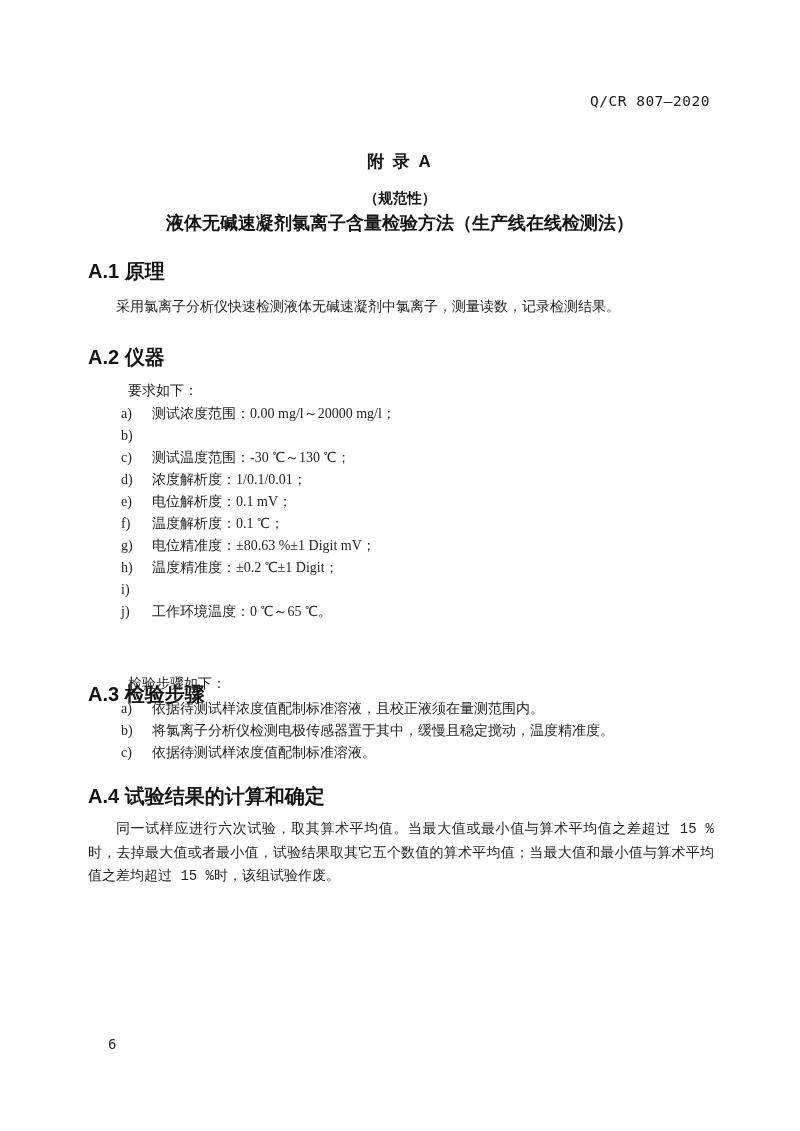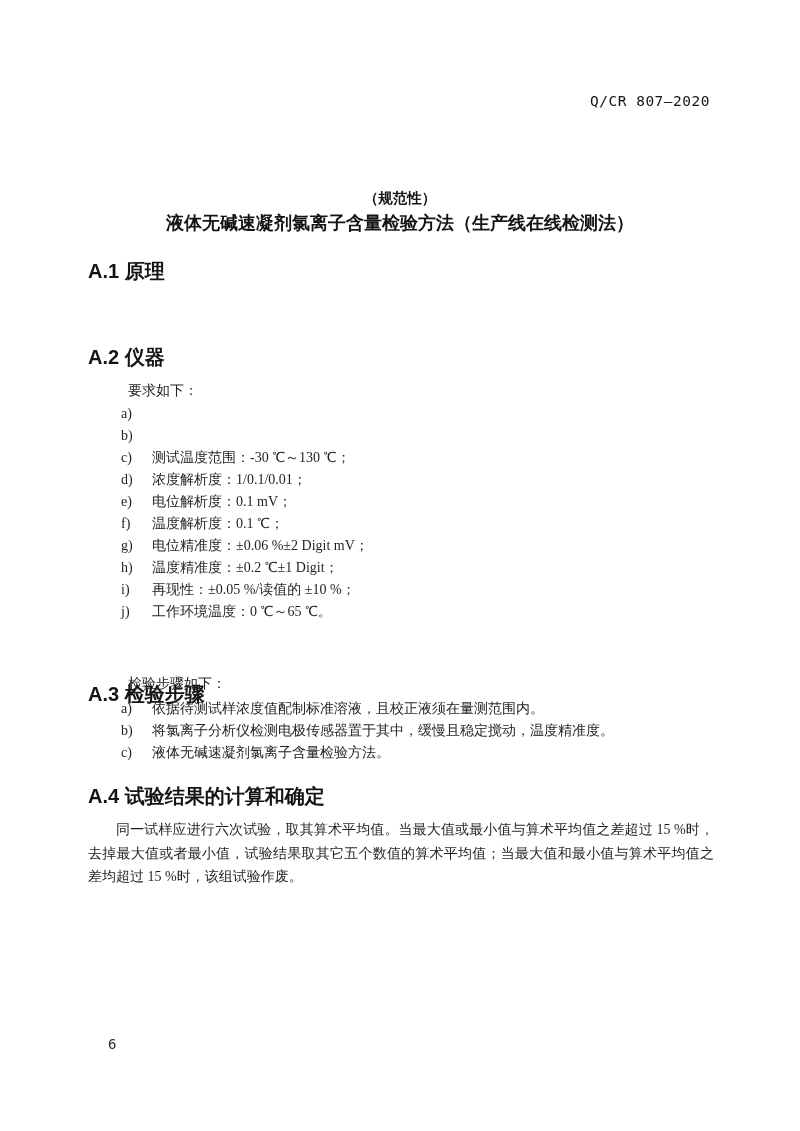--- a/index.html
+++ b/index.html
@@ -78,21 +78,21 @@
   .body-par {
     position: absolute;
     left: 88px;
     width: 626px;
     line-height: 23px;
     text-indent: 2em;
     text-align: justify;
     color: #1f1f1f;
   }
   .p-a1 { top: 295px; }
-  .p-a4 { top: 818px; line-height: 23.5px; }
+  .p-a4 { top: 818px; line-height: 23.5px; font-family: Liberation Mono, monospace; }
   .list-lead {
     position: absolute;
     left: 128px;
     color: #1f1f1f;
   }
   .lead-a2 { top: 382px; }
   .lead-a3 { top: 675px; }
   .item-list {
     position: absolute;
     left: 121px;
@@ -124,30 +124,33 @@
     color: #2a2a2a;
   }
 </style>
 </head>
 <body>
 
 <div class="page">
 
   <div class="doc-number">Q/CR 807—2020</div>
 
+  <div class="appendix-title">附 录 A</div>
   <div class="normative">（规范性）</div>
   <div class="subtitle">液体无碱速凝剂氯离子含量检验方法（生产线在线检测法）</div>
 
   <div class="section-heading h-a1">A.1 原理</div>
+  <div class="body-par p-a1">采用氯离子分析仪快速检测液体无碱速凝剂中氯离子，测量读数，记录检测结果。</div>
 
   <div class="section-heading h-a2">A.2 仪器</div>
   <div class="list-lead lead-a2">要求如下：</div>
   <div class="item-list list-a2">
     <div class="item-row">
       <span class="item-label">a)</span>
+      <span class="item-text">测试浓度范围：0.00 mg/l～20000 mg/l；</span>
     </div>
     <div class="item-row">
       <span class="item-label">b)</span>
     </div>
     <div class="item-row">
       <span class="item-label">c)</span>
       <span class="item-text">测试温度范围：-30 ℃～130 ℃；</span>
     </div>
     <div class="item-row">
       <span class="item-label">d)</span>
@@ -156,50 +159,49 @@
     <div class="item-row">
       <span class="item-label">e)</span>
       <span class="item-text">电位解析度：0.1 mV；</span>
     </div>
     <div class="item-row">
       <span class="item-label">f)</span>
       <span class="item-text">温度解析度：0.1 ℃；</span>
     </div>
     <div class="item-row">
       <span class="item-label">g)</span>
-      <span class="item-text">电位精准度：±0.06 %±2 Digit mV；</span>
+      <span class="item-text">电位精准度：±80.63 %±1 Digit mV；</span>
     </div>
     <div class="item-row">
       <span class="item-label">h)</span>
       <span class="item-text">温度精准度：±0.2 ℃±1 Digit；</span>
     </div>
     <div class="item-row">
       <span class="item-label">i)</span>
-      <span class="item-text">再现性：±0.05 %/读值的 ±10 %；</span>
     </div>
     <div class="item-row">
       <span class="item-label">j)</span>
       <span class="item-text">工作环境温度：0 ℃～65 ℃。</span>
     </div>
   </div>
 
   <div class="section-heading h-a3">A.3 检验步骤</div>
   <div class="list-lead lead-a3">检验步骤如下：</div>
   <div class="item-list list-a3">
     <div class="item-row">
       <span class="item-label">a)</span>
       <span class="item-text">依据待测试样浓度值配制标准溶液，且校正液须在量测范围内。</span>
     </div>
     <div class="item-row">
       <span class="item-label">b)</span>
       <span class="item-text">将氯离子分析仪检测电极传感器置于其中，缓慢且稳定搅动，温度精准度。</span>
     </div>
     <div class="item-row">
       <span class="item-label">c)</span>
-      <span class="item-text">液体无碱速凝剂氯离子含量检验方法。</span>
+      <span class="item-text">依据待测试样浓度值配制标准溶液。</span>
     </div>
   </div>
 
   <div class="section-heading h-a4">A.4 试验结果的计算和确定</div>
   <div class="body-par p-a4">同一试样应进行六次试验，取其算术平均值。当最大值或最小值与算术平均值之差超过 15 %时，去掉最大值或者最小值，试验结果取其它五个数值的算术平均值；当最大值和最小值与算术平均值之差均超过 15 %时，该组试验作废。</div>
 
   <div class="page-number">6</div>
 
 </div>
 

